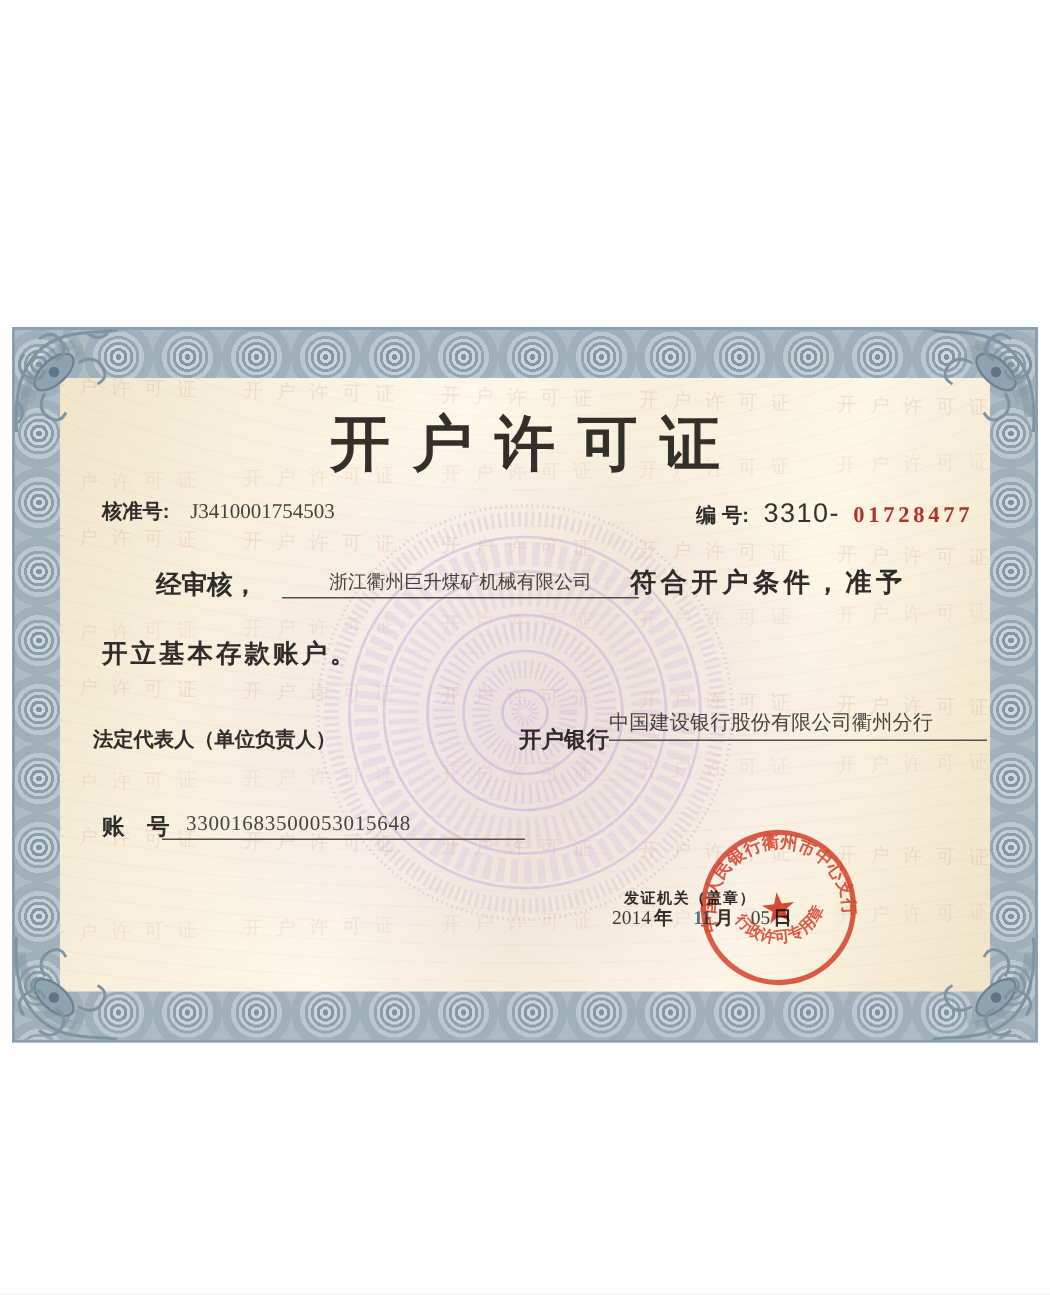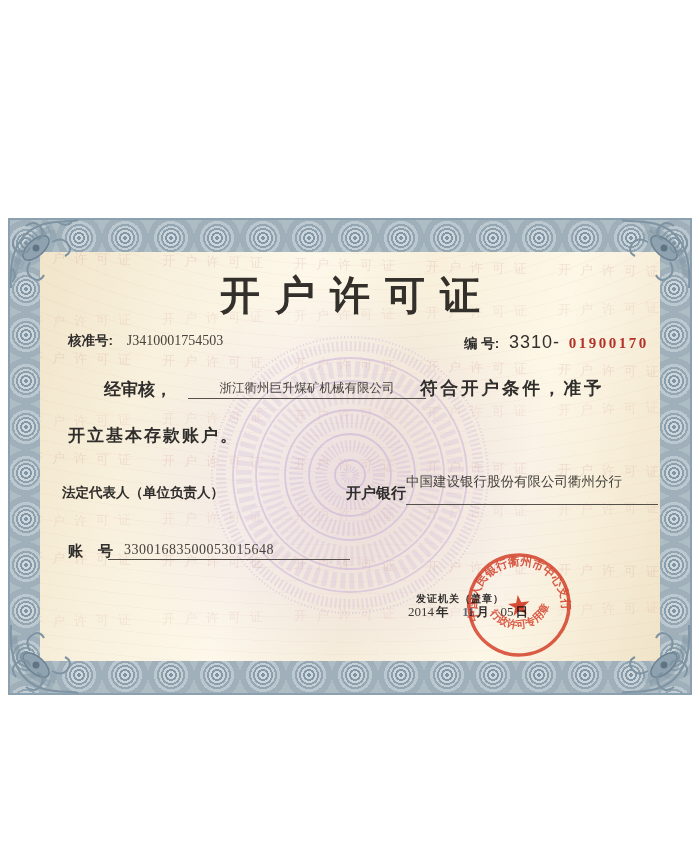--- a/index.html
+++ b/index.html
@@ -75,21 +75,21 @@
   .red-num{color:#b23226;font-family:"Liberation Serif",serif;font-weight:bold;letter-spacing:2.5px;font-size:15px;}
   .prefix-num{font-size:18px;color:#33312e;letter-spacing:1px;}
   .row-review-lbl{top:126px;left:64px;font-size:17px;}
   .company-line{top:122px;left:148px;width:238px;height:24px;text-align:center;
     font-size:12.5px;line-height:28px;}
   .row-review-right{top:124px;left:380px;font-size:17.5px;letter-spacing:3px;}
   .row-open{top:172px;left:28px;font-size:17px;letter-spacing:2px;}
   .rep-lbl{top:232px;left:22px;font-size:13.5px;}
   .rep-line{top:228px;left:170px;width:130px;height:22px;font-size:13px;line-height:24px;padding-left:12px;box-sizing:border-box;}
   .bank-lbl{top:232px;left:306px;font-size:15px;}
-  .bank-line{top:222px;left:366px;width:252px;font-size:13.5px;line-height:16px;padding-bottom:14px;}
+  .bank-line{top:222px;left:366px;width:252px;font-size:13.5px;line-height:16px;padding-bottom:3px;}
   .acct-lbl{top:290px;left:28px;font-size:15px;}
   .acct-line{top:286px;left:68px;width:242px;height:22px;font-size:14px;line-height:24px;letter-spacing:.5px;padding-left:16px;box-sizing:border-box;}
   .issuer-lbl{top:340px;left:376px;font-size:10px;letter-spacing:1px;}
   .date-row{top:352px;left:368px;font-size:13px;}
   .date-row .num{font-family:"Liberation Serif",serif;color:#3c3a36;}
   .date-row .faint{color:#5c6c7c;margin-left:10px;font-weight:bold;}
   .date-row .d{margin-left:8px;}
   .date-row .suf{font-weight:bold;font-size:12.5px;margin-left:2px;}
 
   .seal{position:absolute;left:422px;top:296px;width:114px;height:114px;z-index:3;
@@ -198,21 +198,21 @@
 
       <div class="txt title">开户许可证</div>
 
       <div class="txt row-num-l">
         <span class="lbl">核准号:</span>
         <span class="val" style="font-size:14px;margin-left:10px">J3410001754503</span>
       </div>
       <div class="txt row-num-r">
         <span class="lbl">编 号:</span>
         <span class="prefix-num" style="margin-left:6px">3310-</span>
-        <span class="red-num" style="margin-left:5px">01900170</span>
+        <span class="red-num" style="margin-left:5px">01728477</span>
       </div>
 
       <div class="txt row-review-lbl lbl">经审核，</div>
       <div class="txt company-line uline val">浙江衢州巨升煤矿机械有限公司</div>
       <div class="txt row-review-right lbl">符合开户条件，准予</div>
       <div class="txt row-open lbl">开立基本存款账户。</div>
 
       <div class="txt rep-lbl lbl">法定代表人（单位负责人）</div>
       <div class="txt bank-lbl lbl">开户银行</div>
       <div class="txt bank-line uline val">中国建设银行股份有限公司衢州分行</div>

